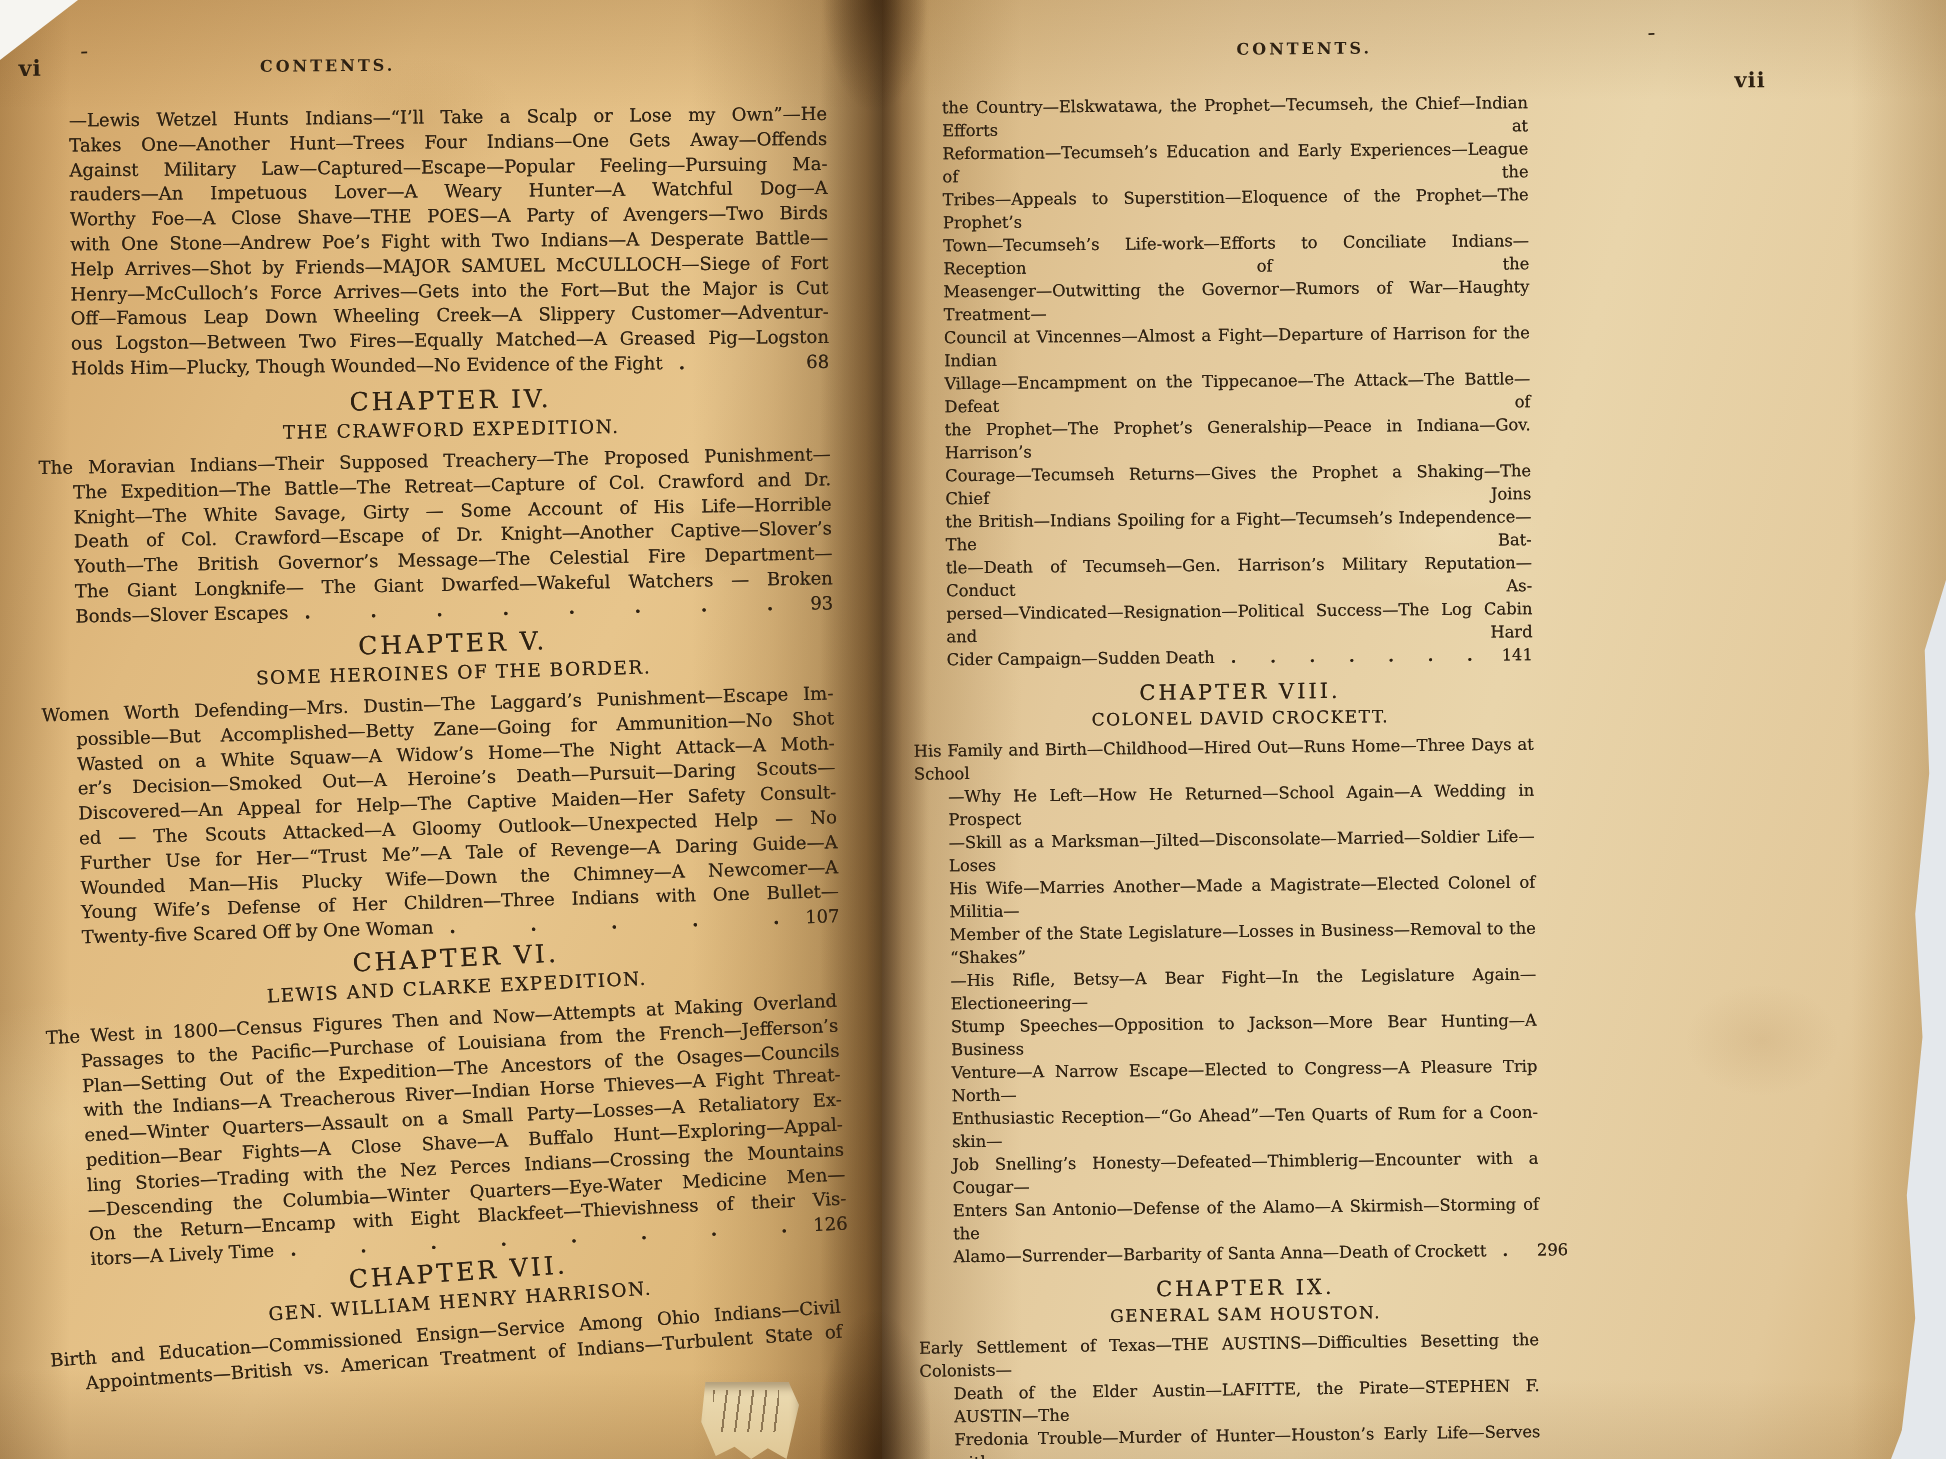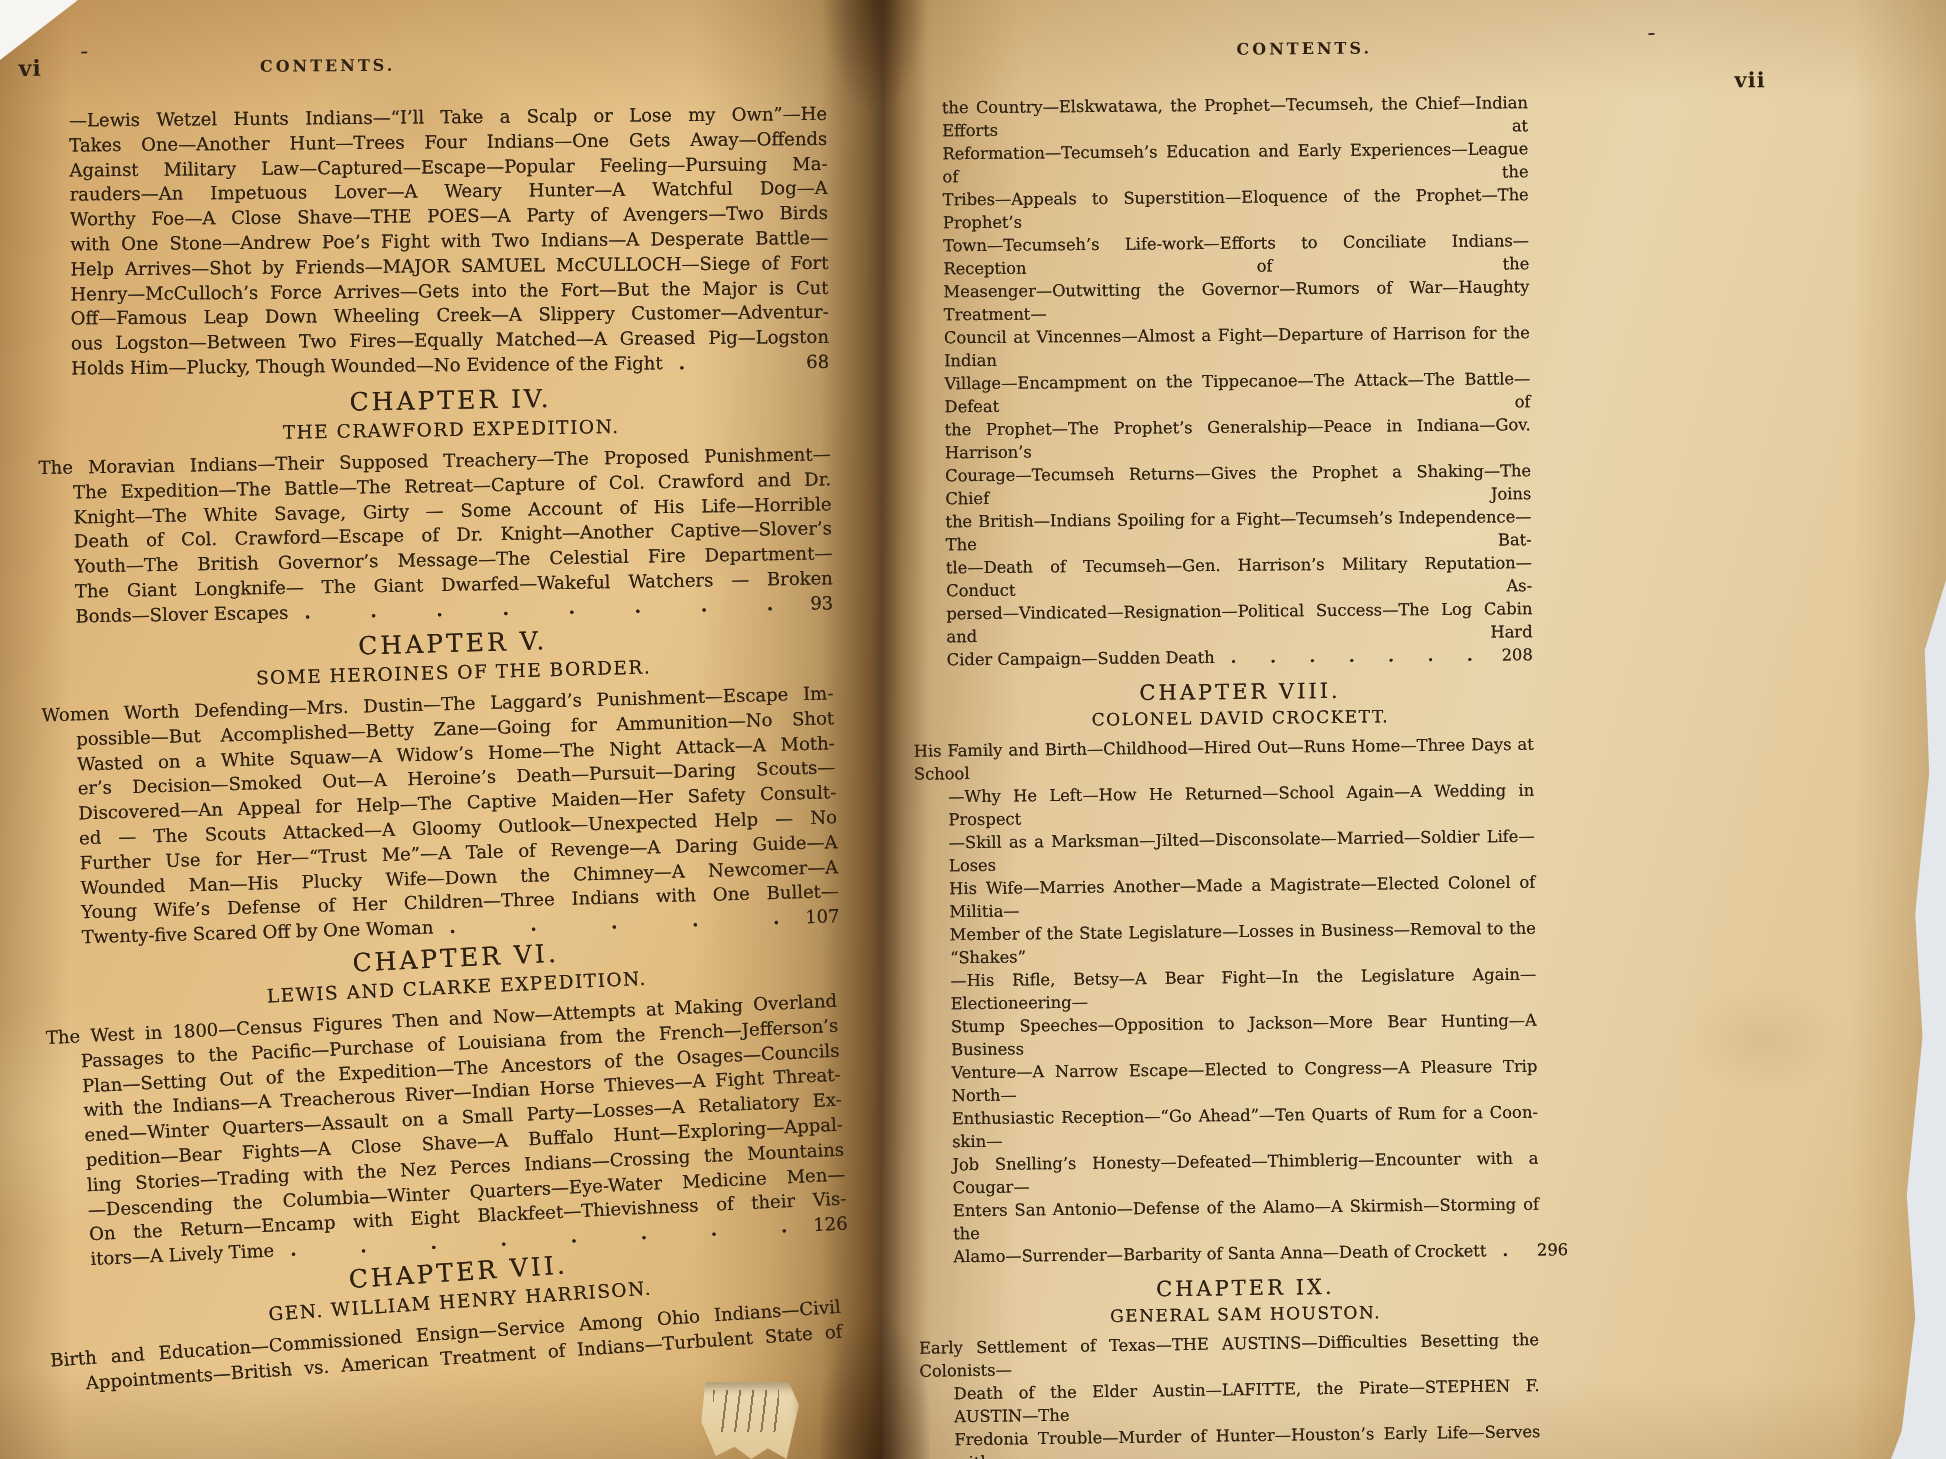--- a/index.html
+++ b/index.html
@@ -273,21 +273,21 @@
               <div class="tail-text">Cider Campaign—Sudden Death</div>
               <div class="dots">
                 <span class="dot">.</span>
                 <span class="dot">.</span>
                 <span class="dot">.</span>
                 <span class="dot">.</span>
                 <span class="dot">.</span>
                 <span class="dot">.</span>
                 <span class="dot">.</span>
               </div>
-              <div class="pgnum">208</div>
+              <div class="pgnum">141</div>
             </div>
           </div>
           <div class="toc-section" style="transform: rotate(-0.15deg); transform-origin: left top;">
             <div class="chapter-heading">CHAPTER VIII.</div>
             <div class="chapter-title">COLONEL DAVID CROCKETT.</div>
             <div class="toc-line opener">His Family and Birth—Childhood—Hired Out—Runs Home—Three Days at School</div>
             <div class="toc-line">—Why He Left—How He Returned—School Again—A Wedding in Prospect</div>
             <div class="toc-line">—Skill as a Marksman—Jilted—Disconsolate—Married—Soldier Life—Loses</div>
             <div class="toc-line">His Wife—Marries Another—Made a Magistrate—Elected Colonel of Militia—</div>
             <div class="toc-line">Member of the State Legislature—Losses in Business—Removal to the “Shakes”</div>

